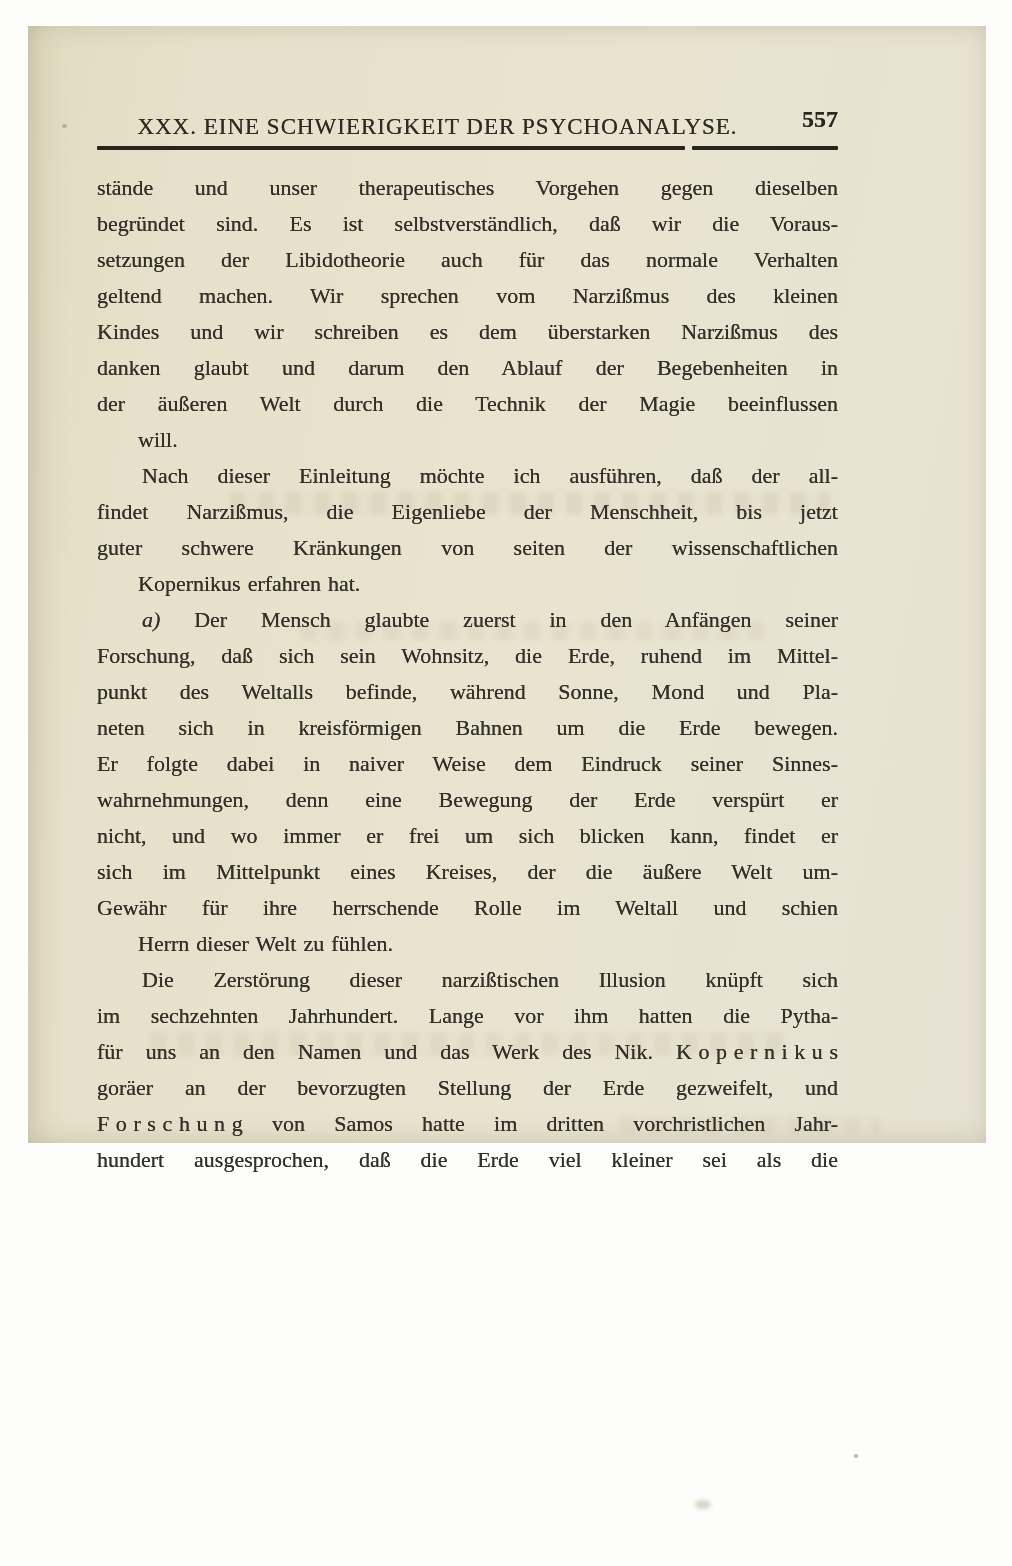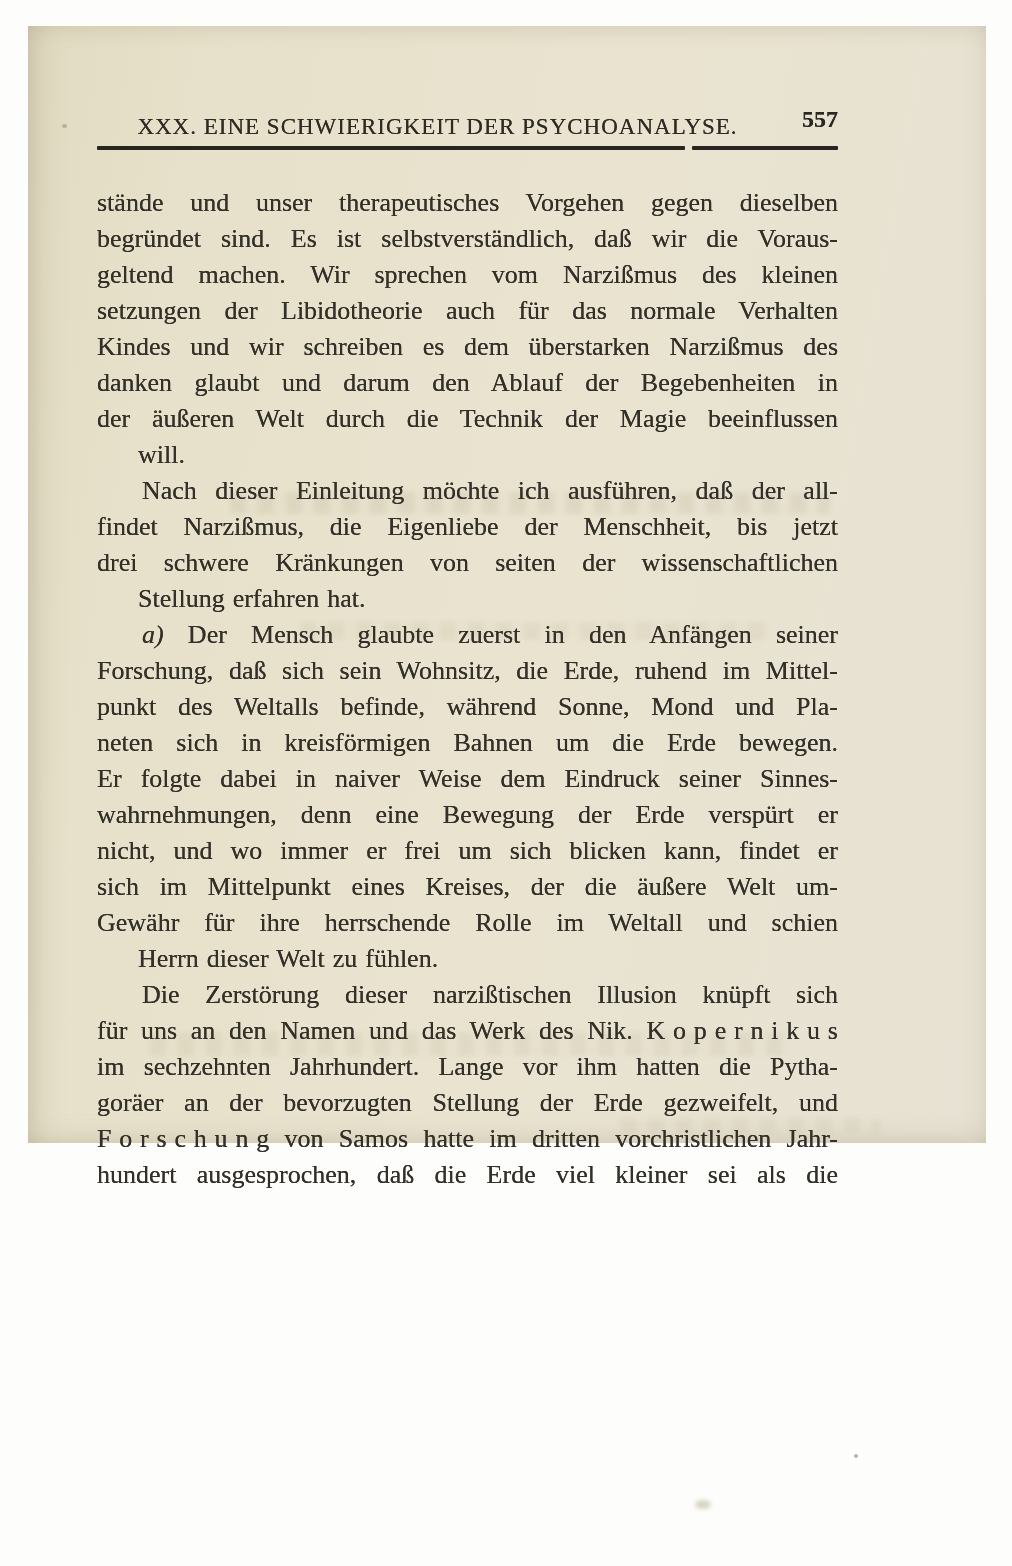--- a/index.html
+++ b/index.html
@@ -23,22 +23,22 @@
   }
   .page-number{
     position:absolute;right:0;top:-8px;font-size:24px;font-weight:bold;
     color:#2b2823;text-shadow:0 0 .6px rgba(43,40,35,.8);
   }
   .rule{position:absolute;left:69px;top:120px;width:741px;height:5px;}
   .rule-seg{position:absolute;top:0;height:3.5px;background:#282521;border-radius:1px;}
   .rule-seg.left{left:0;width:588px;}
   .rule-seg.right{left:595px;right:0;height:4px;top:-0.5px;}
   .body{
-    position:absolute;left:69px;top:159px;width:741px;
-    font-size:26px;line-height:36px;color:#33302a;word-spacing:1.5px;
+    position:absolute;left:69px;top:144px;width:741px;
+    font-size:22px;line-height:36px;color:#33302a;word-spacing:1.5px;
     text-shadow:0 0 .6px rgba(45,41,33,.9);
   }
   .line{height:36px;text-align:justify;text-align-last:justify;}
   .line.flush{text-align:left;text-align-last:left;margin-left:41px;}
   .line.indent{text-indent:45px;}
   .seg-italic{font-style:italic;}
   .seg-spaced{letter-spacing:.30em;margin-right:-.30em;}
   .ghost{
     position:absolute;
     background:repeating-linear-gradient(90deg,
@@ -74,42 +74,42 @@
     </div>
 
     <div class="rule">
       <div class="rule-seg left"></div>
       <div class="rule-seg right"></div>
     </div>
 
     <div class="body">
         <div class="line"><span class="seg-normal">stände und unser therapeutisches Vorgehen gegen dieselben</span></div>
         <div class="line"><span class="seg-normal">begründet sind. Es ist selbstverständlich, daß wir die Voraus-</span></div>
+        <div class="line"><span class="seg-normal">setzungen der Libidotheorie auch für das normale Verhalten</span></div>
         <div class="line"><span class="seg-normal">geltend machen. Wir sprechen vom Narzißmus des kleinen</span></div>
-        <div class="line"><span class="seg-normal">setzungen der Libidotheorie auch für das normale Verhalten</span></div>
         <div class="line"><span class="seg-normal">Kindes und wir schreiben es dem überstarken Narzißmus des</span></div>
         <div class="line"><span class="seg-normal">danken glaubt und darum den Ablauf der Begebenheiten in</span></div>
         <div class="line"><span class="seg-normal">der äußeren Welt durch die Technik der Magie beeinflussen</span></div>
         <div class="line flush"><span class="seg-normal">will.</span></div>
         <div class="line indent"><span class="seg-normal">Nach dieser Einleitung möchte ich ausführen, daß der all-</span></div>
         <div class="line"><span class="seg-normal">findet Narzißmus, die Eigenliebe der Menschheit, bis jetzt</span></div>
-        <div class="line"><span class="seg-normal">drei schwere Kränkungen von seiten der wissenschaftlichen</span></div>
-        <div class="line flush"><span class="seg-normal">Stellung erfahren hat.</span></div>
+        <div class="line"><span class="seg-normal">guter schwere Kränkungen von seiten der wissenschaftlichen</span></div>
+        <div class="line flush"><span class="seg-normal">Kopernikus erfahren hat.</span></div>
         <div class="line indent"><span class="seg-italic">a)</span><span class="seg-normal"> Der Mensch glaubte zuerst in den Anfängen seiner</span></div>
         <div class="line"><span class="seg-normal">Forschung, daß sich sein Wohnsitz, die Erde, ruhend im Mittel-</span></div>
         <div class="line"><span class="seg-normal">punkt des Weltalls befinde, während Sonne, Mond und Pla-</span></div>
         <div class="line"><span class="seg-normal">neten sich in kreisförmigen Bahnen um die Erde bewegen.</span></div>
         <div class="line"><span class="seg-normal">Er folgte dabei in naiver Weise dem Eindruck seiner Sinnes-</span></div>
         <div class="line"><span class="seg-normal">wahrnehmungen, denn eine Bewegung der Erde verspürt er</span></div>
         <div class="line"><span class="seg-normal">nicht, und wo immer er frei um sich blicken kann, findet er</span></div>
         <div class="line"><span class="seg-normal">sich im Mittelpunkt eines Kreises, der die äußere Welt um-</span></div>
         <div class="line"><span class="seg-normal">Gewähr für ihre herrschende Rolle im Weltall und schien</span></div>
         <div class="line flush"><span class="seg-normal">Herrn dieser Welt zu fühlen.</span></div>
         <div class="line indent"><span class="seg-normal">Die Zerstörung dieser narzißtischen Illusion knüpft sich</span></div>
+        <div class="line"><span class="seg-normal">im sechzehnten Jahrhundert. Lange vor ihm hatten die Pytha-</span></div>
         <div class="line"><span class="seg-normal">für uns an den Namen und das Werk des Nik. </span><span class="seg-spaced">Kopernikus</span></div>
-        <div class="line"><span class="seg-normal">im sechzehnten Jahrhundert. Lange vor ihm hatten die Pytha-</span></div>
         <div class="line"><span class="seg-normal">goräer an der bevorzugten Stellung der Erde gezweifelt, und</span></div>
         <div class="line"><span class="seg-spaced">Forschung</span><span class="seg-normal"> von Samos hatte im dritten vorchristlichen Jahr-</span></div>
         <div class="line"><span class="seg-normal">hundert ausgesprochen, daß die Erde viel kleiner sei als die</span></div>
       </div>
 
   </div>
 </div>
 
 </body></html>

